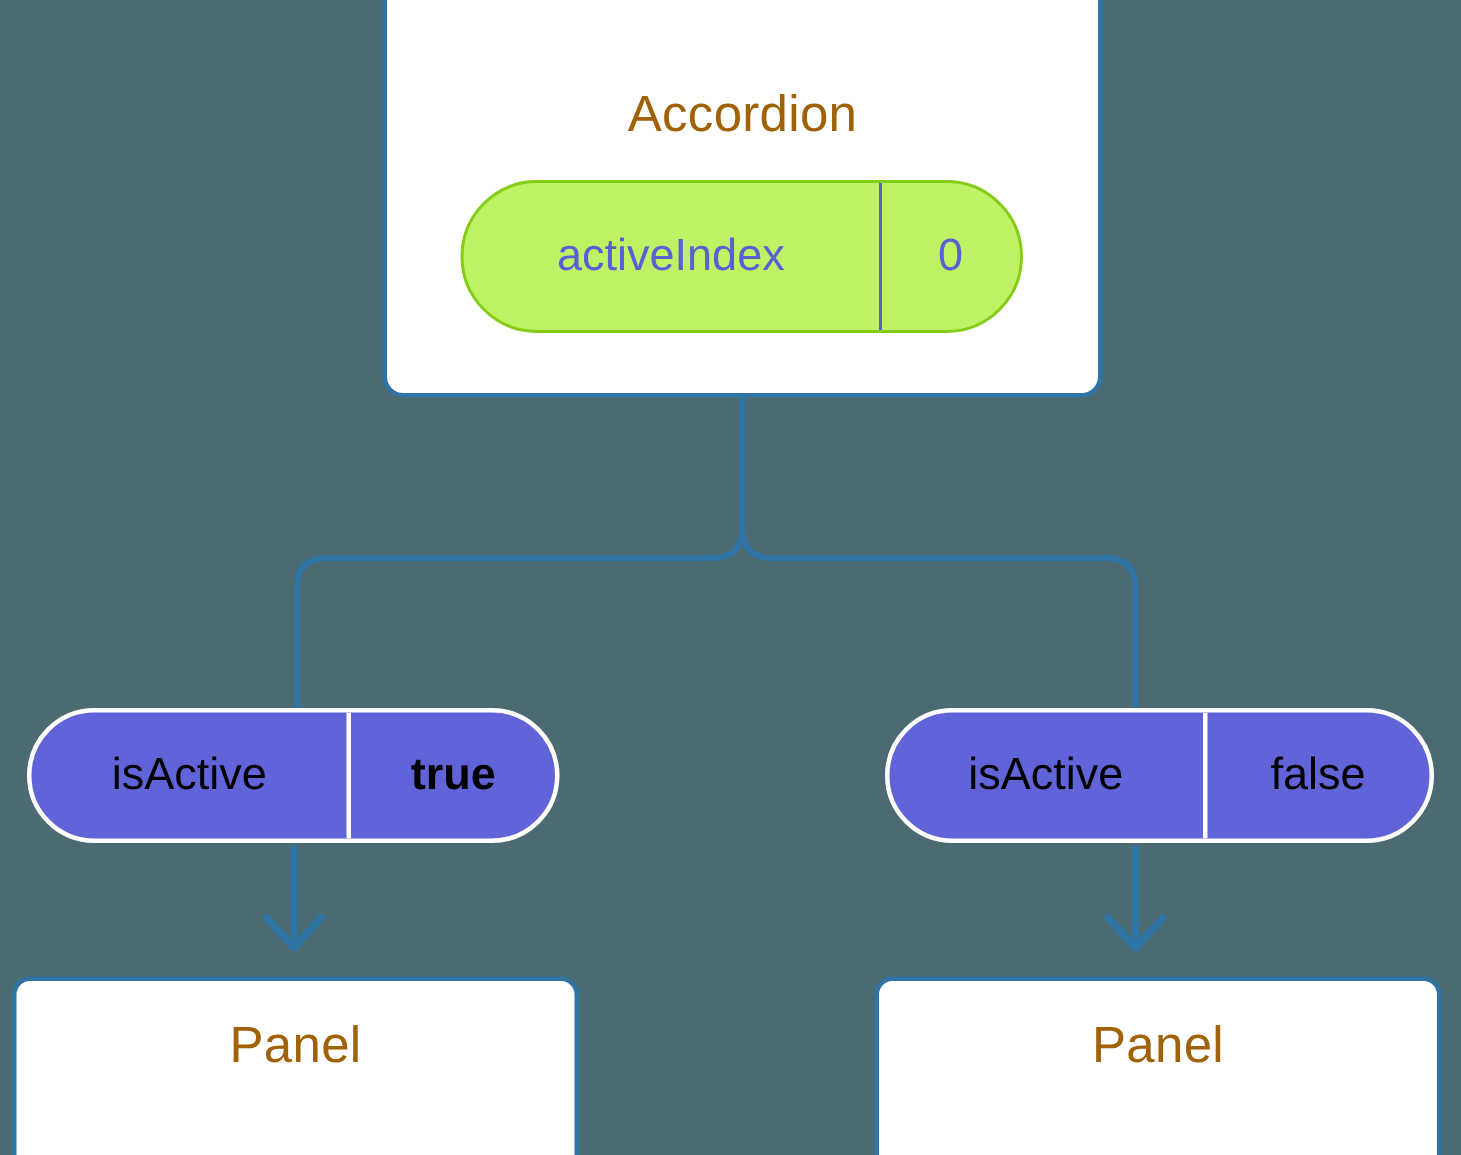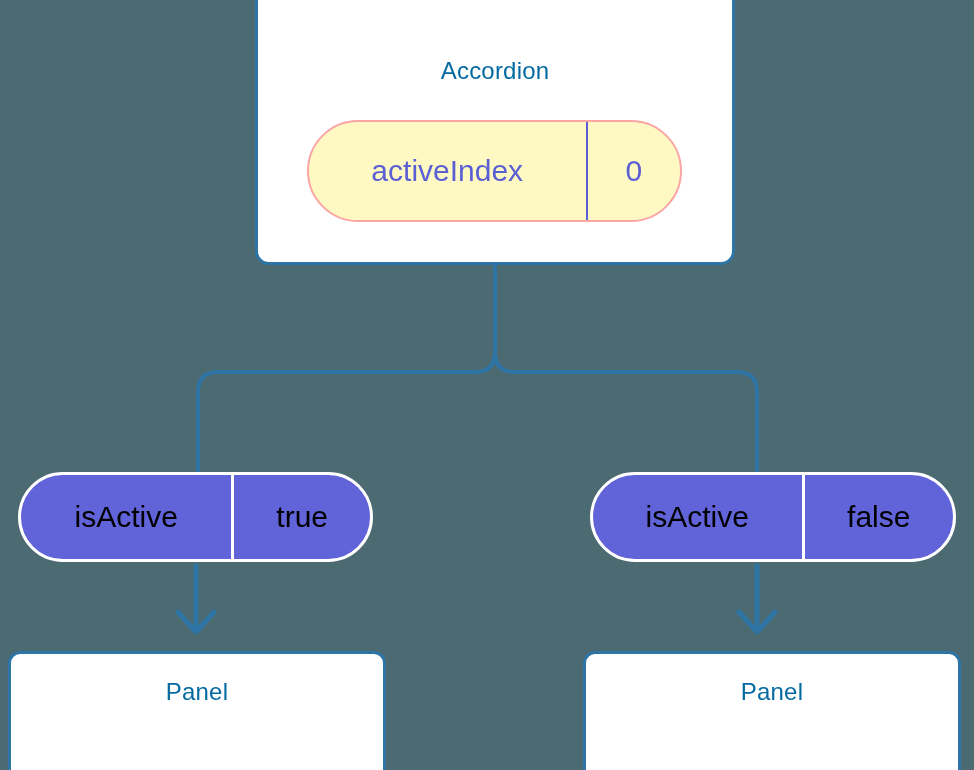--- a/index.html
+++ b/index.html
@@ -26,22 +26,22 @@
 
   
   .comp-box {
     position: absolute;
     background: #ffffff;
     border: 3px solid #2e74a5;
     border-radius: 12px;
     box-sizing: border-box;
   }
   .comp-title {
-    color: #0369a1;
-    font-size: 24px;
+    color: #a16207;
+    font-size: 34px;
     font-weight: 400;
     text-align: center;
     letter-spacing: 0.2px;
     white-space: nowrap;
   }
 
   
   #accordion-box {
     left: 255px;
     top: -14px;
@@ -80,22 +80,22 @@
     display: flex;
     align-items: center;
     justify-content: center;
     font-size: 30px;
     font-weight: 400;
     box-sizing: border-box;
   }
 
   
   .pill--outline {
-    background: #fef9c3;
-    border: 2px solid #fca5a5;
+    background: #bef264;
+    border: 2px solid #84cc16;
   }
   .pill--outline .pill-key,
   .pill--outline .pill-val {
     color: #5b5fd4;
   }
   .pill--outline .pill-val {
     border-left: 2px solid #5b5fd4;
   }
 
   
@@ -122,21 +122,21 @@
   #pill-active-index .pill-val { width: 95px; }
 
   
   #pill-is-active-left {
     left: 18px;
     top: 472px;
     width: 355px;
     height: 90px;
   }
   #pill-is-active-left .pill-key { width: 214px; }
-  #pill-is-active-left .pill-val { width: 141px; }
+  #pill-is-active-left .pill-val { width: 141px; font-weight: bold; }
 
   
   #pill-is-active-right {
     left: 590px;
     top: 472px;
     width: 366px;
     height: 90px;
   }
   #pill-is-active-right .pill-key { width: 212px; }
   #pill-is-active-right .pill-val { width: 154px; }

